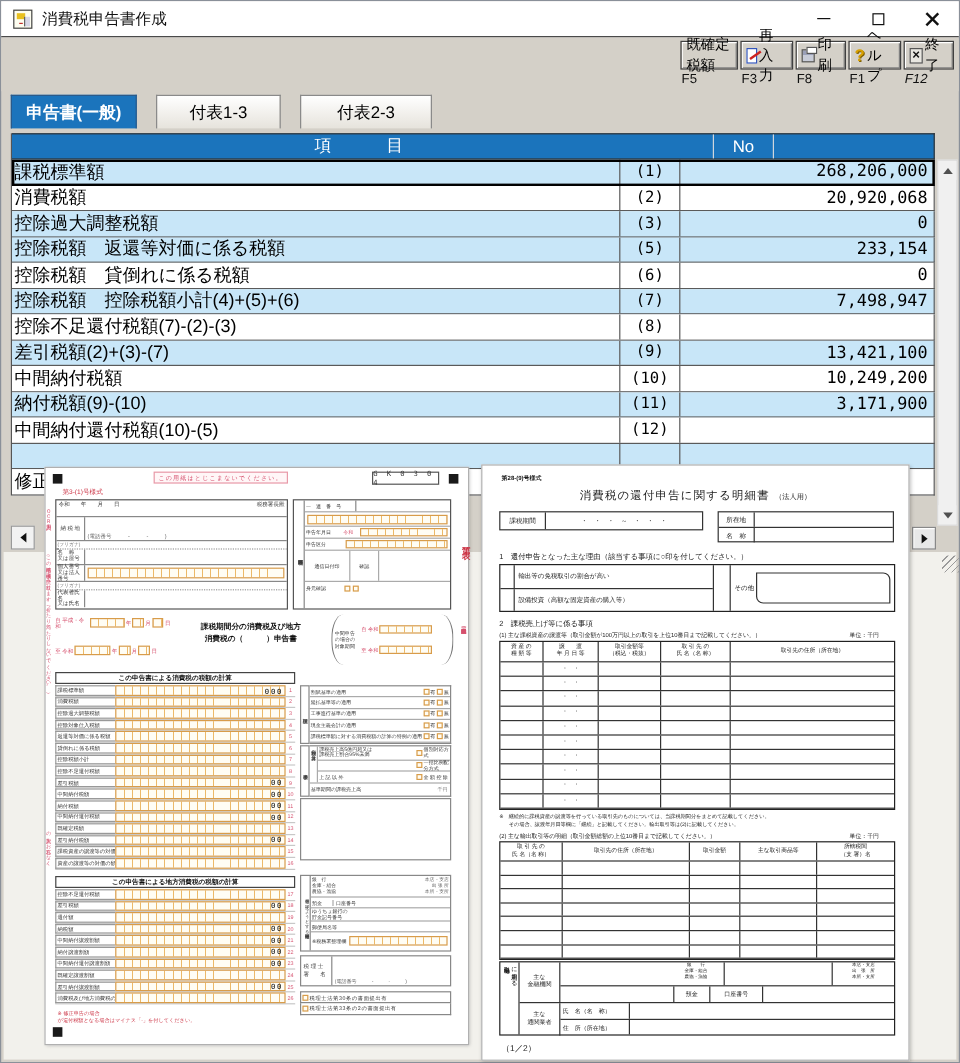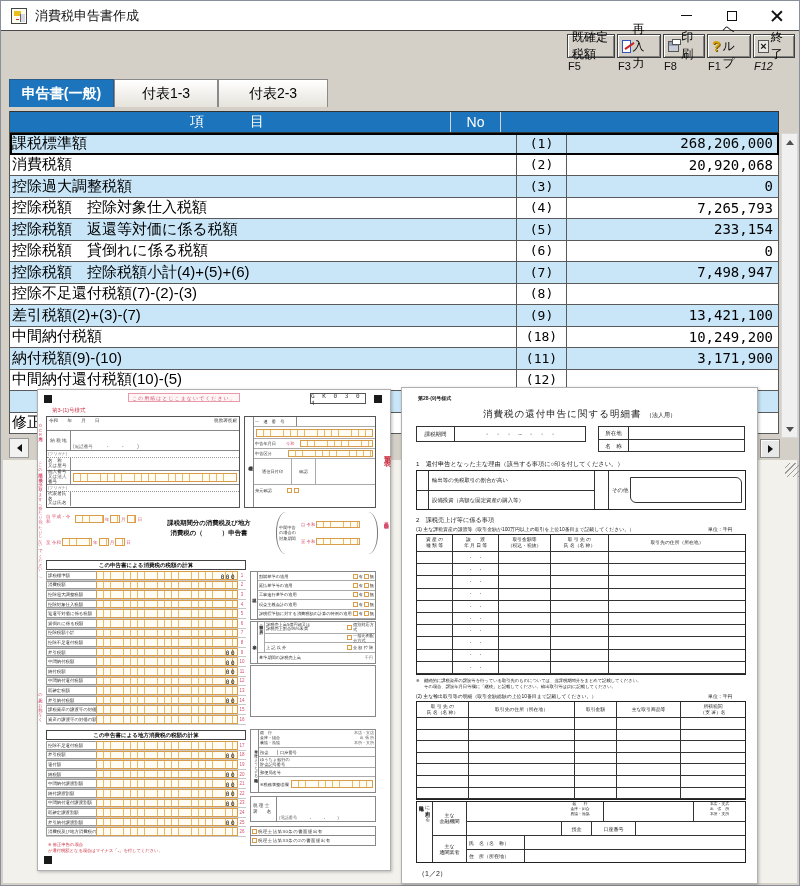--- a/index.html
+++ b/index.html
@@ -27,35 +27,35 @@
   .fkey { position:absolute; top:28px; font-size:11px; color:#111; }
   .ic { display:inline-block; }
   .ic-reinput { width:12px; height:13px; background:#fff; border:1px solid #3355bb; position:relative; }
   .ic-reinput::after { content:""; position:absolute; left:1px; top:4px; width:11px; height:2px; background:#cc2222; transform:rotate(-35deg); }
   .ic-print { width:14px; height:11px; background:linear-gradient(#9aa0b8 0 4px,#c8ccd8 4px); border:1px solid #555; position:relative; }
   .ic-print::after { content:""; position:absolute; left:3px; top:-3px; width:7px; height:4px; background:#fff; border:1px solid #555; }
   .ic-help { color:#d8a000; font-weight:bold; font-size:14px; text-shadow:1px 1px 0 #806000; line-height:1; }
   .ic-exit { width:13px; height:13px; border:1px solid #555; background:#e8e6e0; color:#111; font-weight:bold; font-size:11px; line-height:11px; text-align:center; }
 
   
-  .tabs { position:absolute; top:78px; left:8px; height:28px; display:flex; }
+  .tabs { position:absolute; top:78px; left:8px; height:28px; display:flex;gap:16px; }
   .tab { height:28px; border:1px solid #8a8a8a; border-bottom:none; display:flex; align-items:center; justify-content:center; font-size:14px; background:linear-gradient(#ffffff,#e6e3dc); color:#000; }
   .tab.sel { background:#1b74bc; color:#fff; border-color:#2a5a8a; font-weight:bold; }
 
   
   .tbl { position:absolute; left:8px; top:110px; width:770px; background:#fff; border-left:1px solid #555; }
   .thead { display:flex; height:22px; background:#1b74bc; color:#fff; font-size:14px; border:1px solid #333; border-left:none; }
   .thead > div { display:flex; align-items:center; justify-content:center; border-right:1px solid #cfd6dd; }
   .trow { display:flex; height:21.5px; font-size:15px; border-bottom:1px solid #5a5a5a; border-right:1px solid #5a5a5a; background:#fff; color:#000; }
   .trow.blue { background:#c8e6f8; }
   .trow.sel { outline:2px solid #000; outline-offset:-2px; }
   .c-item { width:507px; display:flex; align-items:center; padding-left:2px; border-right:1px solid #5a5a5a; overflow:hidden; white-space:nowrap; }
   .c-no { width:50px; display:flex; align-items:center; justify-content:center; border-right:1px solid #5a5a5a; font-family:"DejaVu Sans Mono",monospace; font-size:13px; }
   .c-amt { width:211px; display:flex; align-items:center; justify-content:flex-end; padding-right:5px; font-family:"DejaVu Sans Mono",monospace; font-size:14px; }
-  .h-item { width:441px; letter-spacing:6px; } .h-no { width:50px; } .h-amt { width:211px; letter-spacing:18px; }
+  .h-item { width:585px; letter-spacing:6px; } .h-no { width:50px; } .h-amt { width:211px; letter-spacing:18px; }
 
   
   .vscroll { position:absolute; left:780px; top:132px; width:17px; height:305px; background:#f0f0f0; border:1px solid #d8d8d8; }
   .sbtn { position:absolute; left:0; width:15px; height:16px; background:#f0f0f0; display:flex; align-items:center; justify-content:center; }
   .tri-up { width:0; height:0; border-left:4px solid transparent; border-right:4px solid transparent; border-bottom:5px solid #505050; }
   .tri-dn { width:0; height:0; border-left:4px solid transparent; border-right:4px solid transparent; border-top:5px solid #505050; }
   .tri-rt { width:0; height:0; border-top:4px solid transparent; border-bottom:4px solid transparent; border-left:5px solid #101010; }
   .tri-lf { width:0; height:0; border-top:4px solid transparent; border-bottom:4px solid transparent; border-right:5px solid #101010; }
   .hscroll-left { position:absolute; left:8px; top:437px; width:20px; height:20px; background:#f2f2f2; border:1px solid #999; display:flex; align-items:center; justify-content:center; }
   .hscroll-right { position:absolute; left:759px; top:438px; width:20px; height:19px; background:#e8e8e8; border:1px solid #888; box-shadow:inset 1px 1px 0 #fff; display:flex; align-items:center; justify-content:center; }
@@ -159,25 +159,20 @@
     <div class="trow">
         <div class="c-item">消費税額</div>
         <div class="c-no">(2)</div>
         <div class="c-amt">20,920,068</div>
       </div>
     <div class="trow blue">
         <div class="c-item">控除過大調整税額</div>
         <div class="c-no">(3)</div>
         <div class="c-amt">0</div>
       </div>
-    <div class="trow">
-        <div class="c-item">控除税額　控除対象仕入税額</div>
-        <div class="c-no">(4)</div>
-        <div class="c-amt">7,265,793</div>
-      </div>
     <div class="trow blue">
         <div class="c-item">控除税額　返還等対価に係る税額</div>
         <div class="c-no">(5)</div>
         <div class="c-amt">233,154</div>
       </div>
     <div class="trow">
         <div class="c-item">控除税額　貸倒れに係る税額</div>
         <div class="c-no">(6)</div>
         <div class="c-amt">0</div>
       </div>
@@ -191,21 +186,21 @@
         <div class="c-no">(8)</div>
         <div class="c-amt"></div>
       </div>
     <div class="trow blue">
         <div class="c-item">差引税額(2)+(3)-(7)</div>
         <div class="c-no">(9)</div>
         <div class="c-amt">13,421,100</div>
       </div>
     <div class="trow">
         <div class="c-item">中間納付税額</div>
-        <div class="c-no">(18)</div>
+        <div class="c-no">(10)</div>
         <div class="c-amt">10,249,200</div>
       </div>
     <div class="trow blue">
         <div class="c-item">納付税額(9)-(10)</div>
         <div class="c-no">(11)</div>
         <div class="c-amt">3,171,900</div>
       </div>
     <div class="trow">
         <div class="c-item">中間納付還付税額(10)-(5)</div>
         <div class="c-no">(12)</div>

